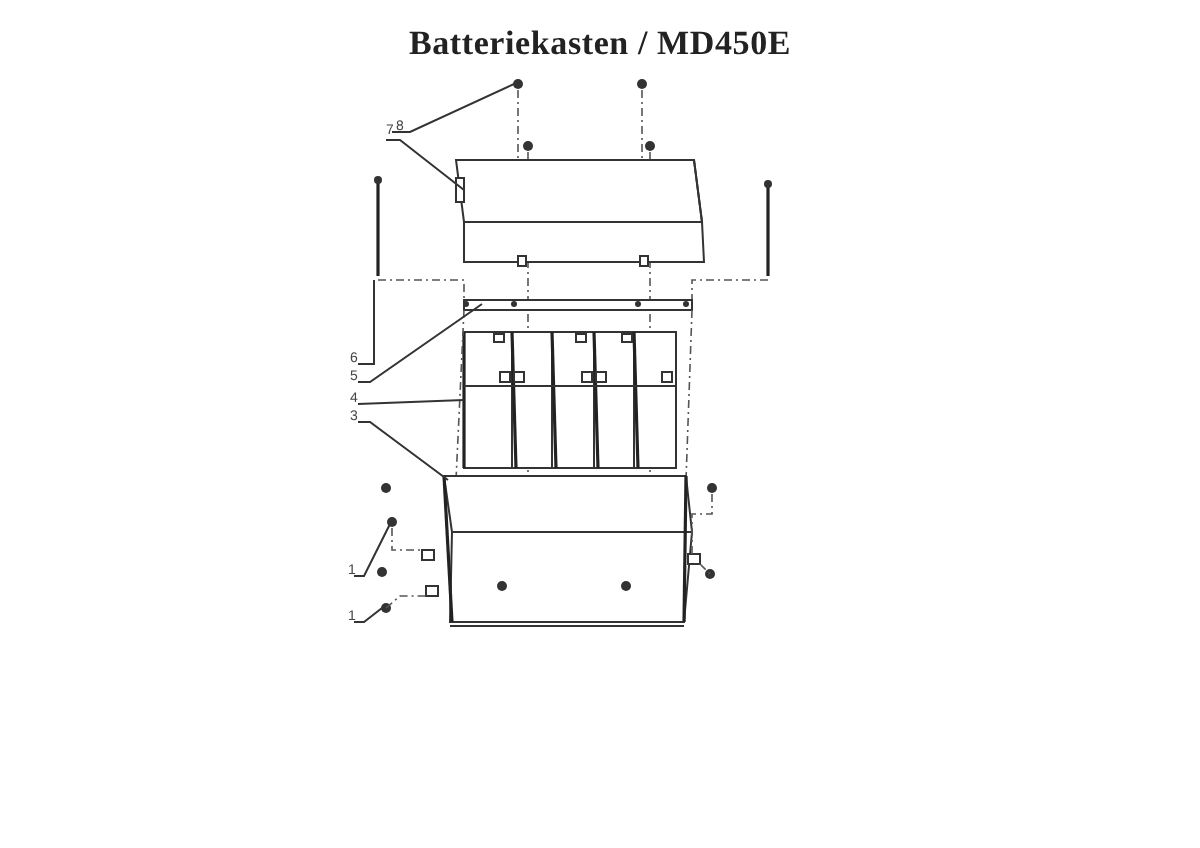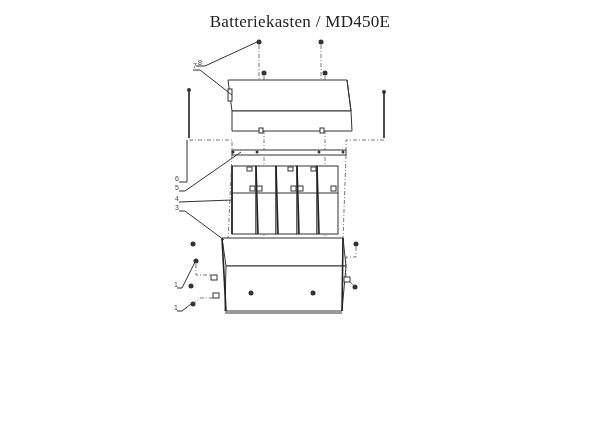--- a/index.html
+++ b/index.html
@@ -1,20 +1,21 @@
 <!DOCTYPE html>
 <html><head>
   <meta charset="utf-8">
   <style>
     html, body { margin: 0; padding: 0; background: #ffffff; }
     body { width: 600px; height: 424px; position: relative; overflow: hidden; }
     .title {
       position: absolute; left: 0; top: 12px; width: 600px; text-align: center;
       font-family: "Liberation Serif", "DejaVu Serif", serif; font-size: 17px; color: #222;
       letter-spacing: 0.3px;
+      font-weight: bold;
     }
     svg { position: absolute; left: 0; top: 0; }
     .ln { stroke: #333; stroke-width: 1; fill: none; }
     .thick { stroke: #222; stroke-width: 1.6; fill: none; }
     .dash { stroke: #555; stroke-width: 0.8; fill: none; stroke-dasharray: 4 2 1 2; }
     .face { fill: #fff; stroke: #333; stroke-width: 1; }
     .lbl { font-family: "Liberation Sans", "DejaVu Sans", sans-serif; font-size: 7px; fill: #444; }
     .bolt { fill: #333; }
   </style>
 </head>

